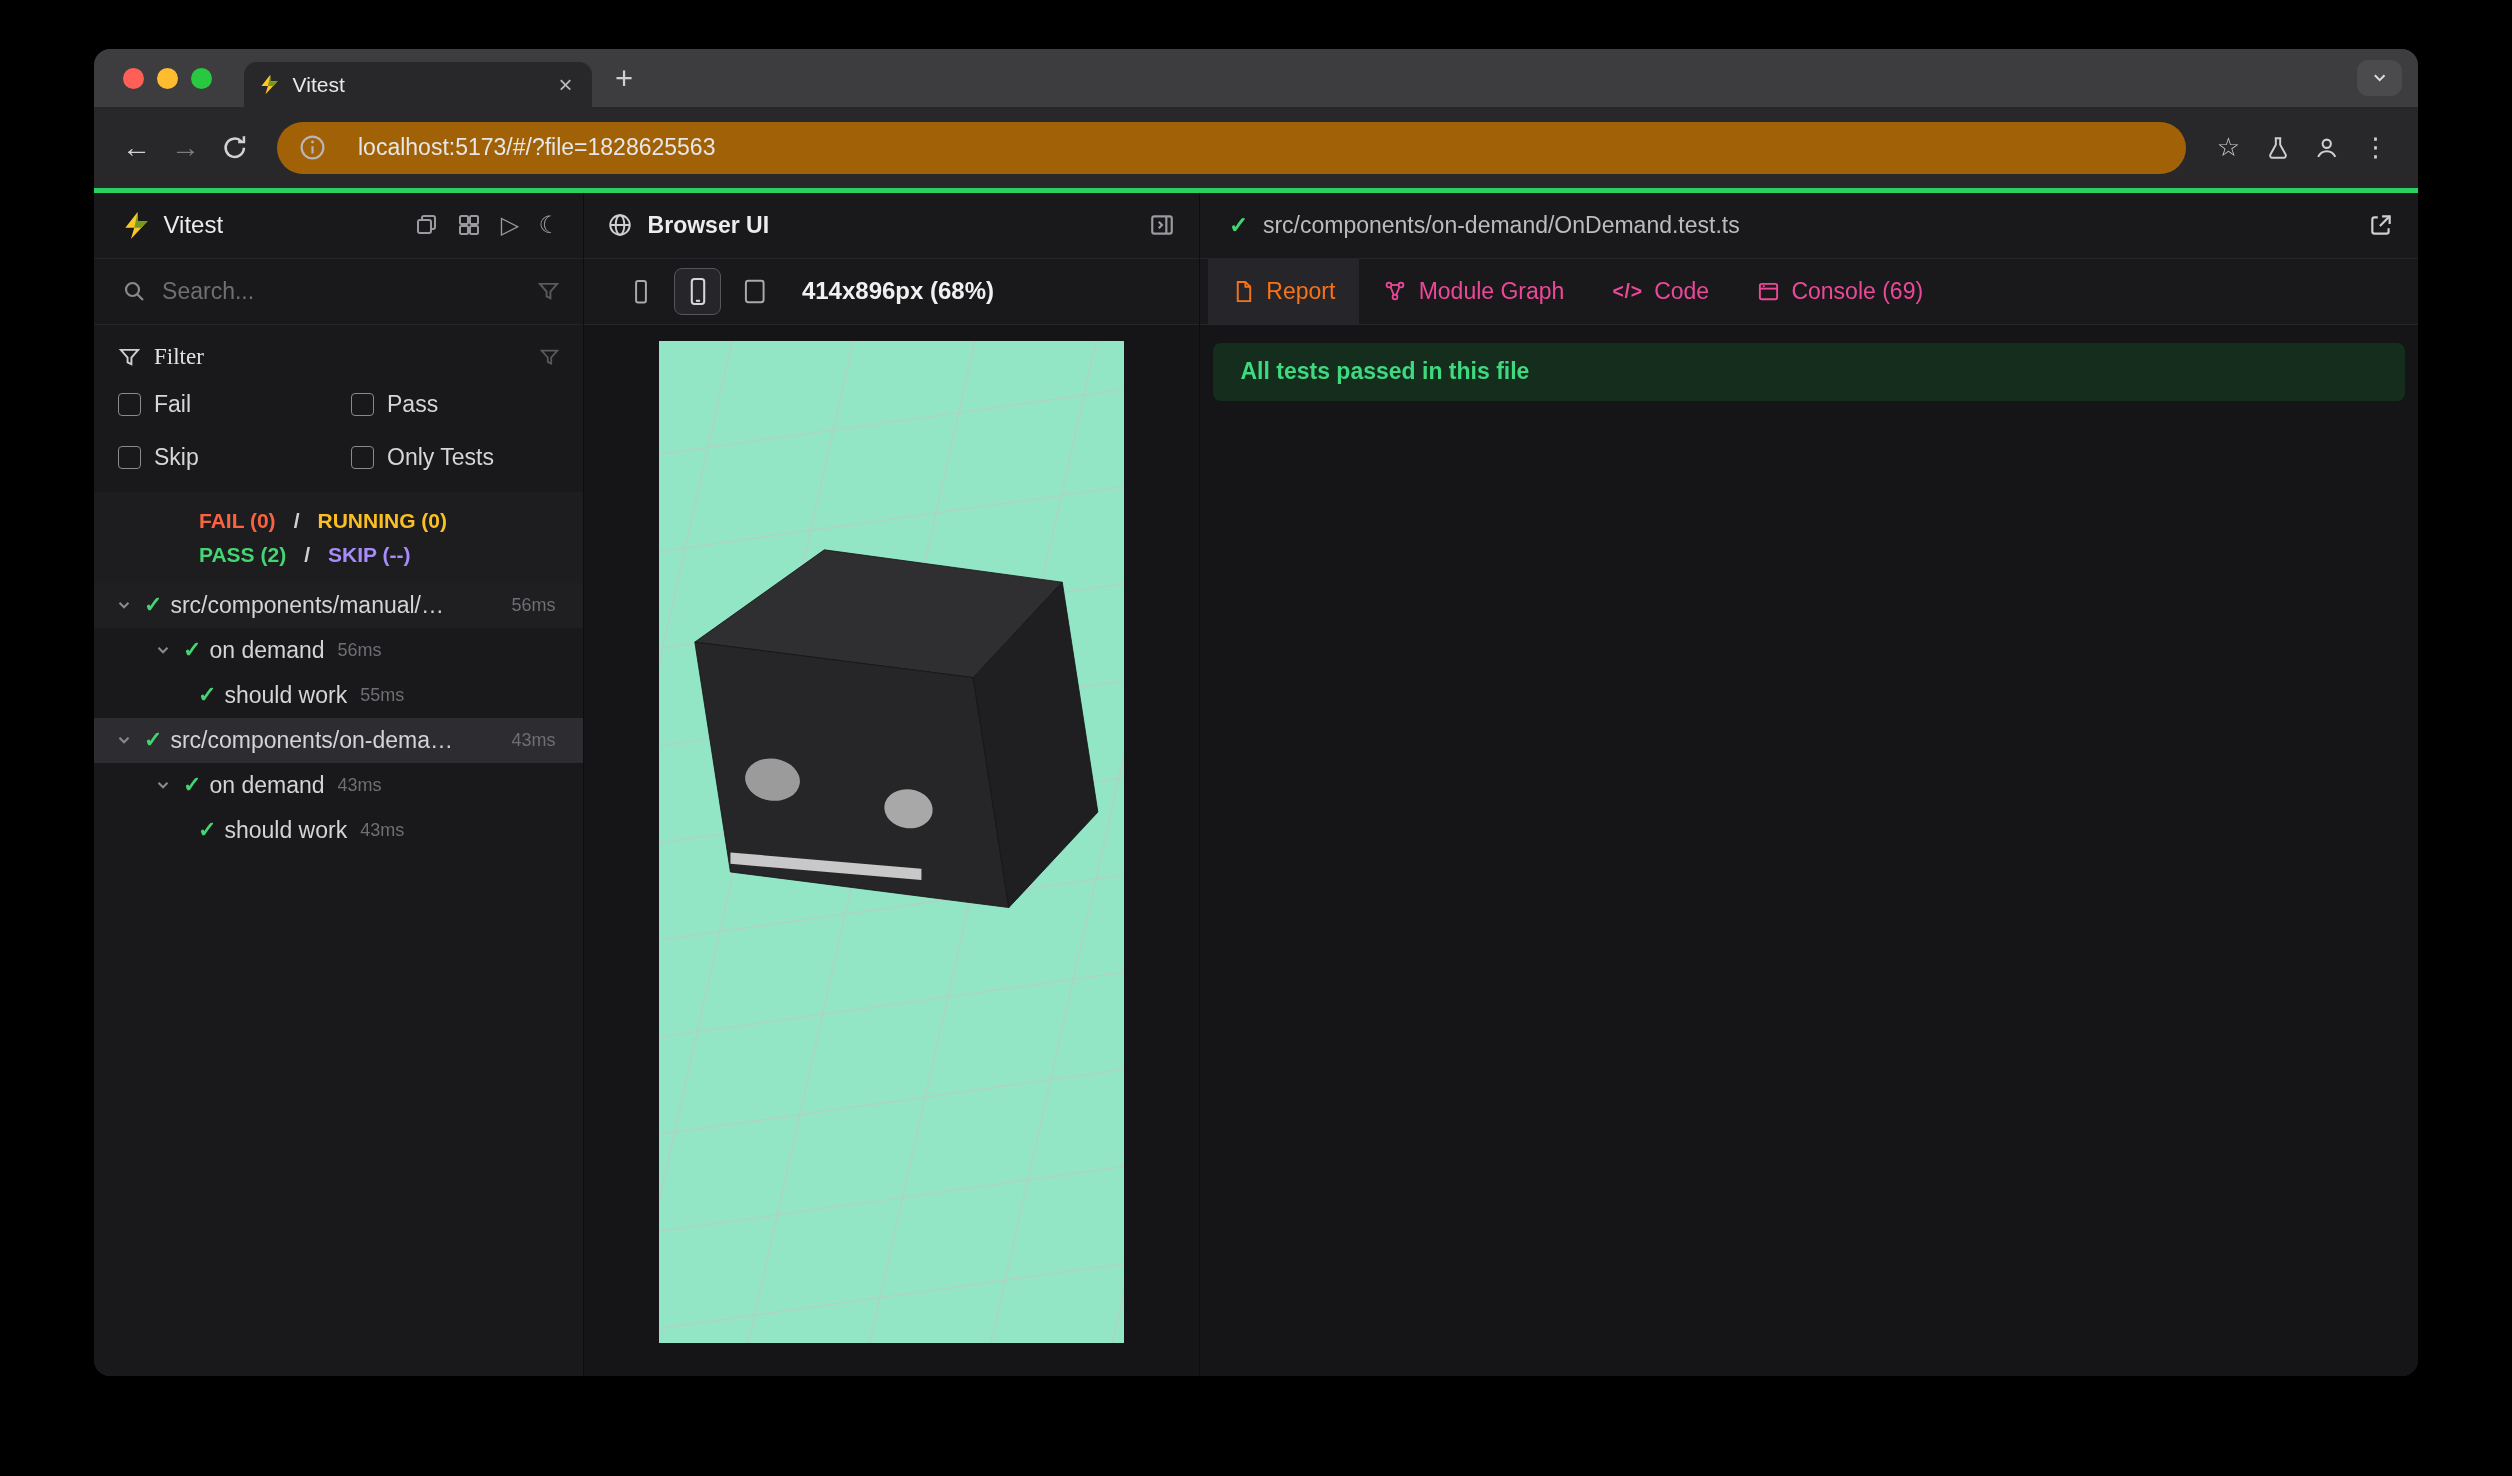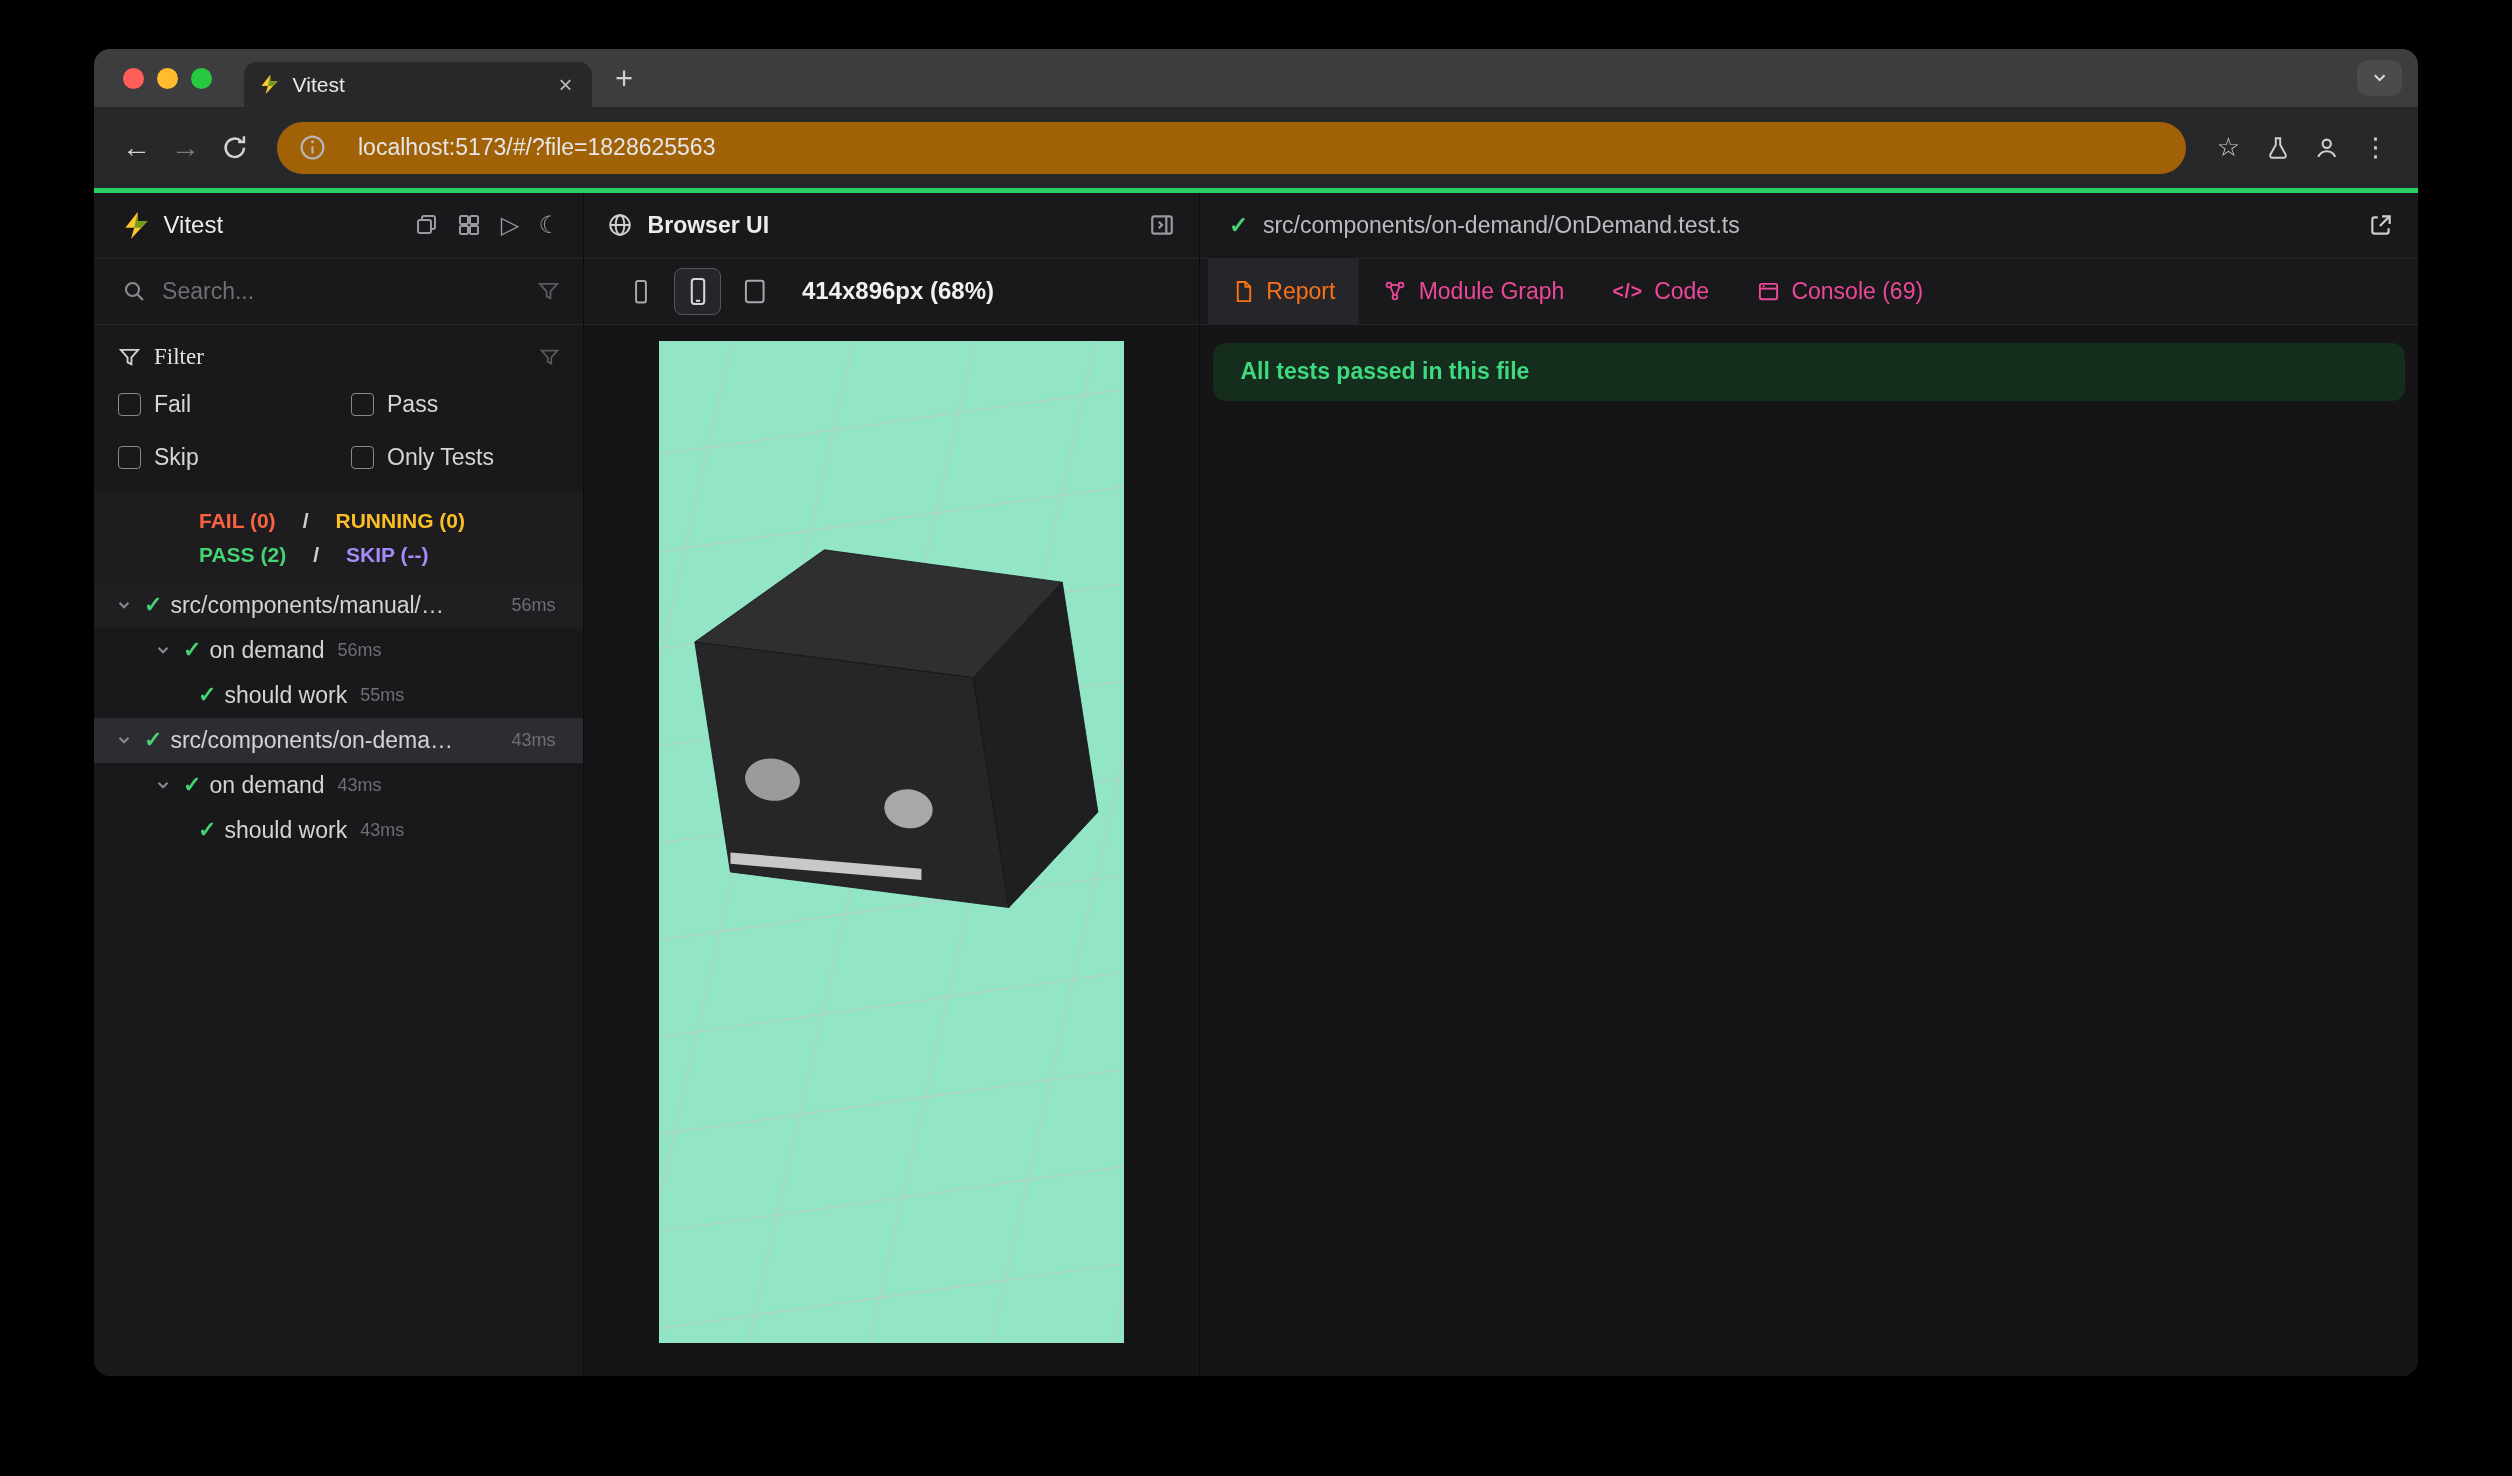--- a/index.html
+++ b/index.html
@@ -66,21 +66,21 @@
   }
   .search-input::placeholder{color:#6f6f73;}
   .filter-block{padding:19.4px 0 21px 0;flex:none;}
   .filter-title-row{display:flex;align-items:center;gap:13px;padding:0 23px 0 24px;margin-bottom:21px;font-family:Liberation Serif, serif;}
   .filter-title{color:#e2e2e2;font-size:23px;}
   .filter-grid{display:grid;grid-template-columns:233px auto;row-gap:26px;padding-left:24px;}
   .chk{display:flex;align-items:center;gap:13px;}
   .chk-box{width:21px;height:21px;border:1.6px solid #8a8a8e;border-radius:4px;flex:none;}
   .chk-label{color:#d6d6d6;font-size:23px;}
   .summary{background:#1d1d20;padding:11.3px 0 11.3px 105px;flex:none;}
-  .summary-line{font-size:21px;font-weight:bold;line-height:34px;display:flex;gap:27px;}
+  .summary-line{font-size:21px;font-weight:bold;line-height:34px;display:flex;gap:18px;}
   .c-fail{color:#fb6340;}.c-run{color:#fbbf24;}.c-pass{color:#44d572;}.c-skip{color:#a78bfa;}
   .c-sep{color:#d0d0d2;font-weight:bold;}
   .tree{flex:1;overflow:hidden;}
   .trow{height:45px;display:flex;align-items:center;font-size:23px;color:#d4d4d6;}
   .trow .chev{width:24px;display:flex;justify-content:center;color:#8a8a90;flex:none;}
   .trow .check{color:#44d572;font-size:22px;font-weight:bold;margin:0 8px 0 8px;flex:none;}
   .trow.file{padding-left:18px;background:#1f1f22;}
   .trow.file.selected{background:#2d2d31;}
   .trow.suite{padding-left:57px;}
   .trow.test{padding-left:96px;}
@@ -99,21 +99,21 @@
   
   .file-head{gap:14.6px;padding-left:29px;padding-right:24px;}
   .file-path{color:#bcbcc0;font-size:23px;white-space:nowrap;overflow:hidden;flex:1;}
   .head-check{color:#44d572;font-size:23px;font-weight:bold;}
   .rtabs{padding-left:8px;}
   .rtab{height:100%;display:flex;align-items:center;gap:11.3px;padding:0 24px;color:#ec4899;font-size:23px;}
   .rtab .code-glyph{font-size:19.4px;font-weight:bold;letter-spacing:0.8px;}
   .rtab.active{background:#26262a;color:#f97316;}
   .report-content{flex:1;background:#151517;padding:18px 13px 0 13px;box-sizing:border-box;}
   .banner{
-    height:58px;background:#142d1d;border-radius:13px;display:flex;align-items:center;
+    height:58px;background:#142d1d;border-radius:8px;display:flex;align-items:center;
     padding-left:27.5px;color:#3fd97f;font-size:23px;font-weight:bold;
   }
 </style>
 </head>
 <body>
 
 <div class="window">
 
   <div class="tabstrip">
     <div class="traffic">

